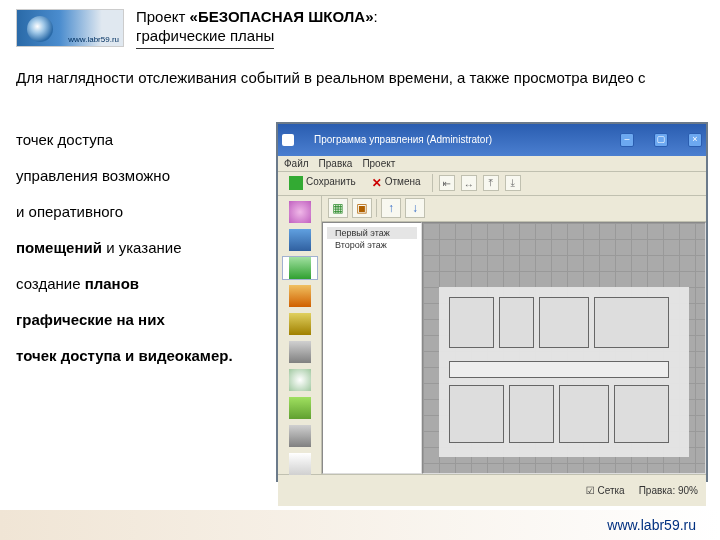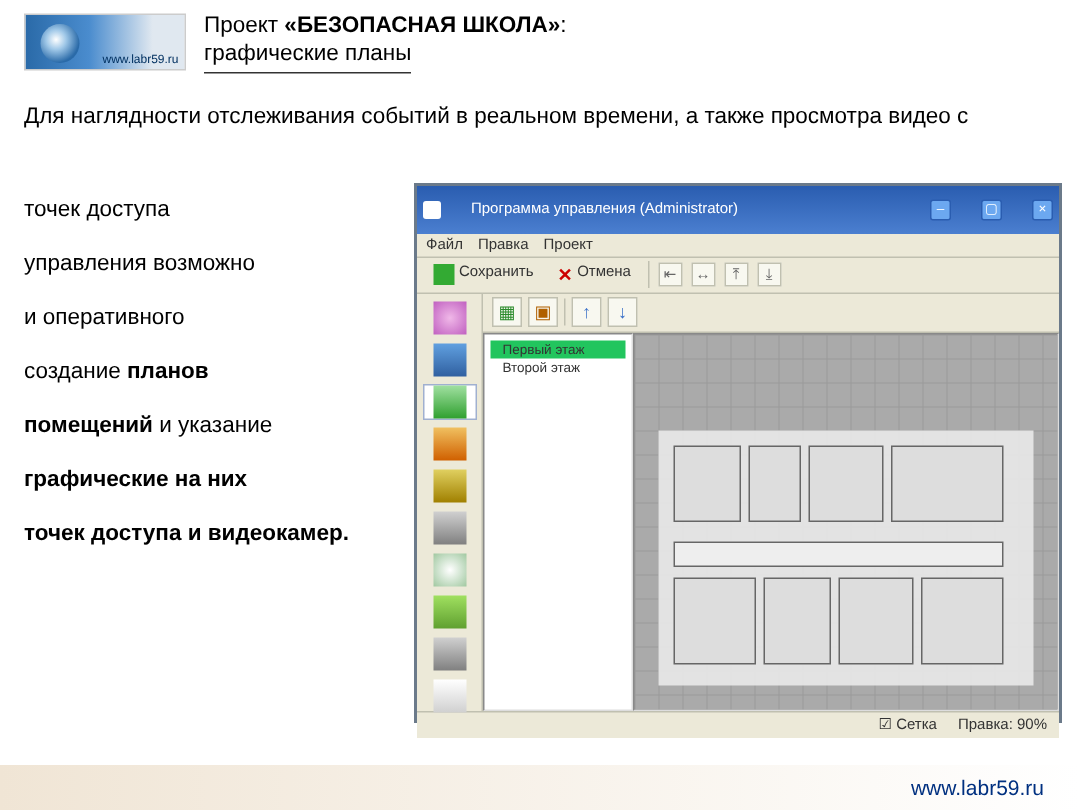--- a/index.html
+++ b/index.html
@@ -34,26 +34,26 @@
   .sidebar{width:44px;background:#ece9d8;border-right:1px solid #c0c0b0;display:flex;flex-direction:column;align-items:center;gap:4px;padding:4px 0;}
   .sb-item{width:36px;height:30px;display:flex;align-items:center;justify-content:center;border:1px solid transparent;}
   .sb-item.sel{background:#fff;border:1px solid #a0b0d0;}
   .sb-ico{width:22px;height:22px;}
   .editor{flex:1;display:flex;flex-direction:column;}
   .ed-toolbar{height:26px;background:#ece9d8;border-bottom:1px solid #c0c0b0;display:flex;align-items:center;gap:4px;padding:0 6px;}
   .ed-btn{width:20px;height:20px;border:1px solid #c0c0b0;background:#f8f8f0;display:flex;align-items:center;justify-content:center;font-size:12px;}
   .ed-body{flex:1;display:flex;}
   .tree{width:100px;background:#fff;border:1px inset #ddd;padding:4px;font-size:9px;color:#333;}
   .tree-item{padding:1px 0 1px 8px;}
-  .tree-item.sel{background:#22c55e;}
+  .tree-item.sel{background:#e5e5e5;}
   .canvas-wrap{flex:1;border:1px inset #ddd;background:#888;position:relative;overflow:hidden;}
   .grid{position:absolute;inset:0;background-image:linear-gradient(#999 1px,transparent 1px),linear-gradient(90deg,#999 1px,transparent 1px);background-size:16px 16px;background-color:#aaa;}
   .plan{position:absolute;left:16px;top:64px;right:16px;bottom:16px;background:rgba(230,230,230,0.95);}
   .room{position:absolute;border:1px solid #666;background:#ddd;}
-  .status{height:18px;background:#ece9d8;border-top:1px solid #c0c0b0;display:flex;align-items:center;gap:14px;padding:0 8px;font-size:10px;color:#333;}
+  .status{height:32px;background:#ece9d8;border-top:1px solid #c0c0b0;display:flex;align-items:center;gap:14px;padding:0 8px;font-size:10px;color:#333;}
   .status .sp{flex:1}
   .footer{position:absolute;left:0;right:0;bottom:0;height:30px;background:linear-gradient(90deg,#f0e5d5 0%,#fff 100%);display:flex;align-items:center;justify-content:flex-end;padding:0 24px;}
   .footer a{color:#003080;text-decoration:none;font-size:14px;}
   .girl{background:radial-gradient(#f0b8e8,#c060c0);}
   .book{background:linear-gradient(#60a0e0,#3060a0);}
   .map{background:linear-gradient(#a0e0a0,#30a030);}
   .fire{background:linear-gradient(#f0c060,#d06000);}
   .guard{background:linear-gradient(#e0d060,#a08000);}
   .key{background:linear-gradient(#d0d0d0,#808080);}
   .clock{background:radial-gradient(#fff,#a0c8a0);}
@@ -77,22 +77,22 @@
   </div>
 </div>
 
 <div class="body">
   <div class="intro">Для наглядности отслеживания событий в реальном времени, а также просмотра видео с</div>
   <div class="row">
     <div class="leftcol">
       <div><span>точек доступа</span></div>
       <div><span>управления возможно</span></div>
       <div><span>и оперативного</span></div>
+      <div><b>помещений</b><span> и указание</span></div>
       <div><span>создание </span><b>планов</b></div>
-      <div><b>помещений</b><span> и указание</span></div>
       <div><b>графические на них</b></div>
       <div><b>точек доступа и видеокамер.</b></div>
     </div>
 
     <div class="app">
       <div class="app-titlebar">
         <span class="appicon"></span>
         <span>Программа управления (Administrator)</span>
         <span class="spacer"></span>
         <span class="winbtn">–</span>

